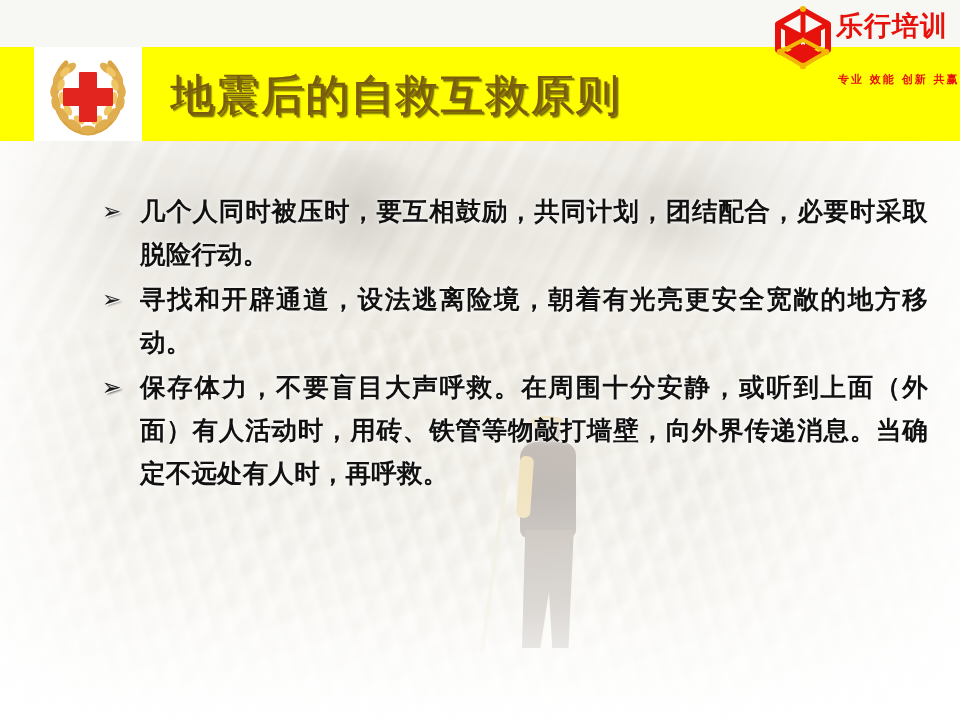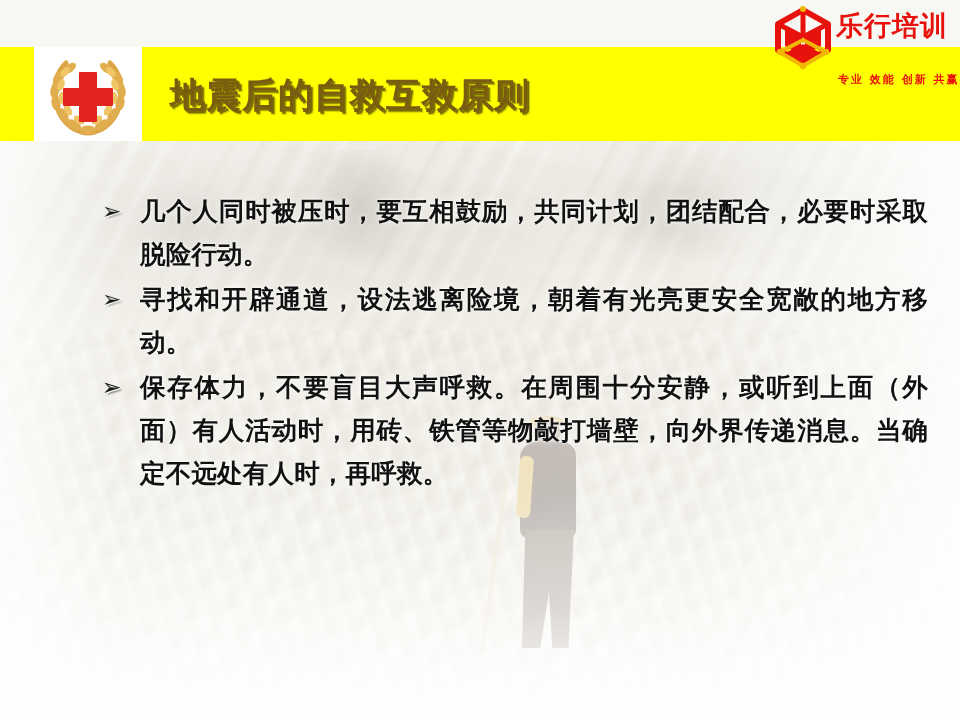--- a/index.html
+++ b/index.html
@@ -195,22 +195,22 @@
     background: #ffffff;
     overflow: hidden;
   }
   .emblem-svg { display: block; margin: 0 auto; }
 
   .slide-title {
     position: absolute;
     left: 170px; top: 54px;
     height: 82px;
     line-height: 82px;
-    font-size: 35px;
-    font-weight: bold;
+    font-size: 44px;
+    font-weight: normal;
     color: #7a5c10;
     letter-spacing: 1px;
     white-space: nowrap;
     text-shadow:
       2px 2px 0 rgba(60,42,4,0.55),
       3px 3px 1px rgba(60,42,4,0.30);
   }
 
   
   .logo {

